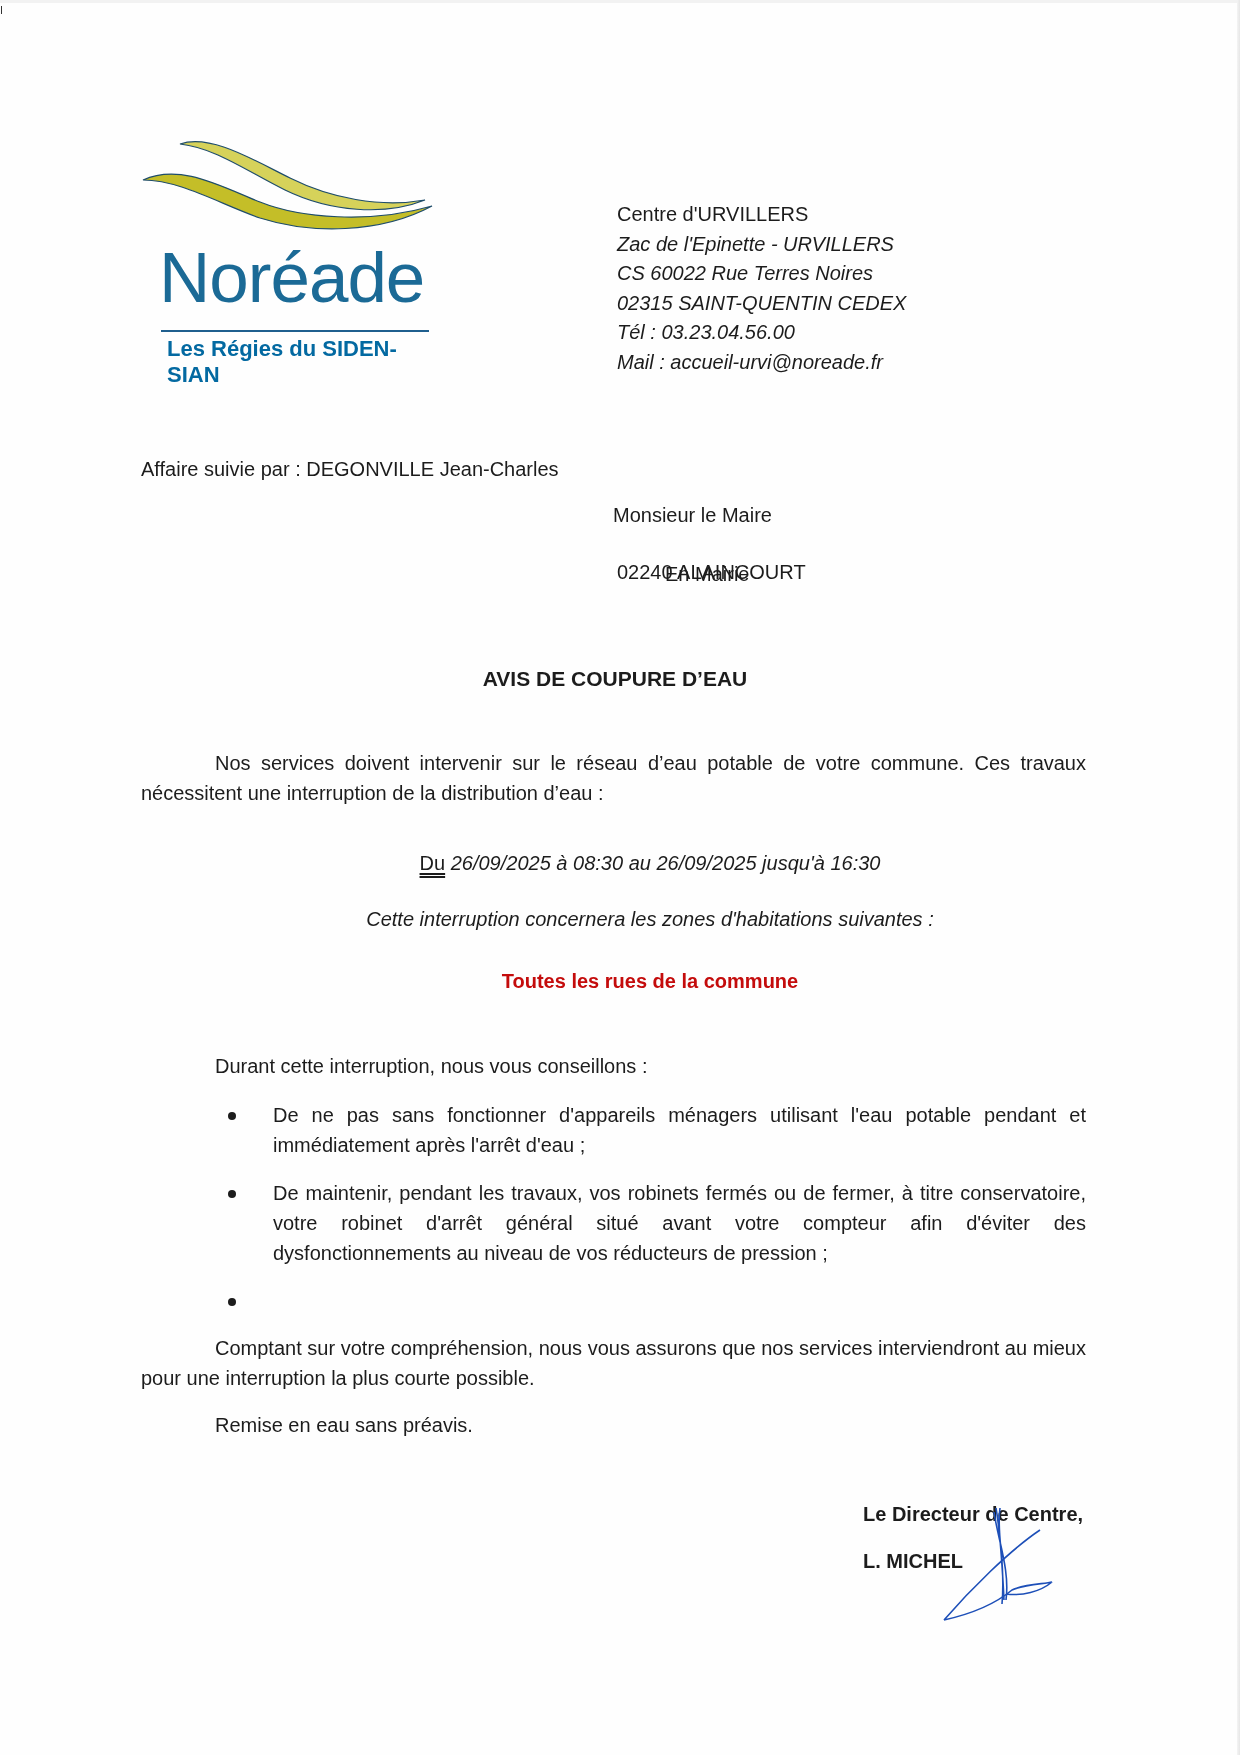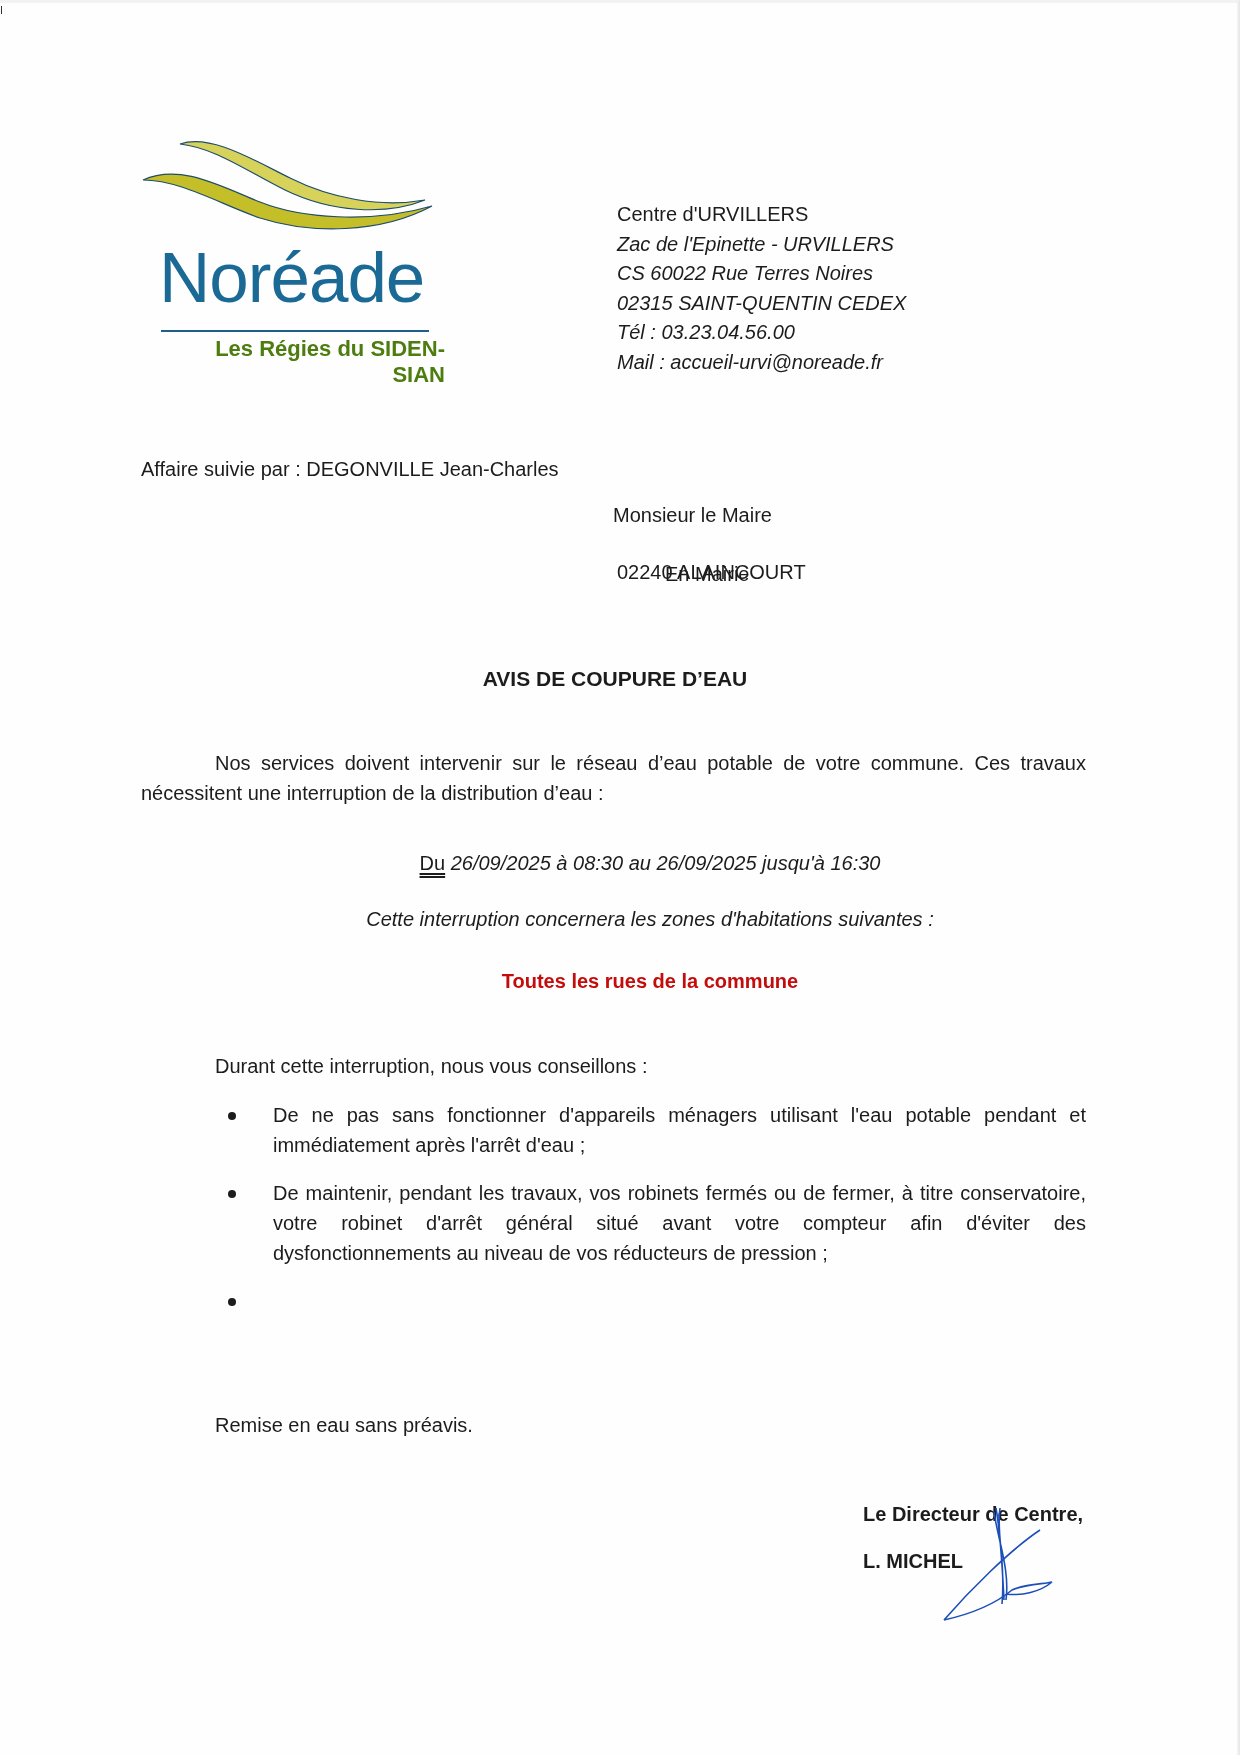--- a/index.html
+++ b/index.html
@@ -11,24 +11,24 @@
   }
   .page { position: absolute; left: 0; top: 0; width: 1240px; height: 1755px; background: #fefefe; }
   .edge-right { position: absolute; right: 0; top: 0; width: 3px; height: 1755px; background: linear-gradient(to right, #f4f4f4, #e6e6e6); }
   .edge-top { position: absolute; left: 0; top: 0; width: 1240px; height: 3px; background: #f2f2f2; }
   .tick { position: absolute; left: 1px; top: 6px; width: 1px; height: 8px; background: #333; }
 
   .abs { position: absolute; white-space: nowrap; }
   .t20 { font-size: 20px; line-height: 29px; }
 
   
-  .logo { position: absolute; left: 145px; top: 138px; width: 300px; height: 230px; text-align: right; }
+  .logo { position: absolute; left: 145px; top: 138px; width: 300px; height: 230px; }
   .logo-word { position: absolute; left: 14px; top: 100px; font-size: 71px; color: #1b6a96; letter-spacing: -1px; font-weight: normal; line-height: 80px; }
   .logo-rule { position: absolute; left: 16px; top: 192px; width: 268px; height: 2px; background: #1f5f8e; }
-  .logo-sub { position: absolute; left: 22px; top: 198px; font-size: 22px; font-weight: bold; color: #4d7c0f; letter-spacing: 0px; }
+  .logo-sub { position: absolute; left: 22px; top: 198px; font-size: 22px; font-weight: bold; color: #0369a1; letter-spacing: 0px; }
 
   
   .addr { left: 617px; top: 200px; font-size: 20px; line-height: 29.5px; }
   .addr div { white-space: nowrap; }
   .addr .it { font-style: italic; }
 
   .title {
     left: 0; width: 1230px; top: 667px; text-align: center;
     font-size: 21px; font-weight: bold; text-underline-offset: 4px;
   }
@@ -102,20 +102,21 @@
     </div>
     <div class="bullet">
       <span class="dot"></span>
       <span>De maintenir, pendant les travaux, vos robinets fermés ou de fermer, à titre conservatoire, votre robinet d'arrêt général situé avant votre compteur afin d'éviter des dysfonctionnements au niveau de vos réducteurs de pression ;</span>
     </div>
     <div class="bullet">
       <span class="dot"></span>
     </div>
   </div>
 
+  <div class="para indent" style="top:1333px;">Comptant sur votre compréhension, nous vous assurons que nos services interviendront au mieux pour une interruption la plus courte possible.</div>
 
   <div class="abs t20" style="left:215px; top:1411px;">Remise en eau sans préavis.</div>
 
   <div class="abs sig-title">Le Directeur de Centre,</div>
   <div class="abs sig-name">L. MICHEL</div>
   <svg class="signature" viewBox="0 0 130 130">
     <path d="M 66 8 C 70 30, 72 60, 74 100 M 70 8 C 66 35, 76 60, 72 104 M 64 12 C 68 40, 80 70, 76 100" fill="none" stroke="#1d4fb8" stroke-width="1.6"></path>
     <path d="M 14 120 C 40 90, 80 50, 110 30 M 14 120 C 50 112, 70 100, 82 90 C 95 84, 115 84, 122 82 C 110 92, 92 96, 76 94" fill="none" stroke="#1d4fb8" stroke-width="1.6"></path>
   </svg>
 </div>

